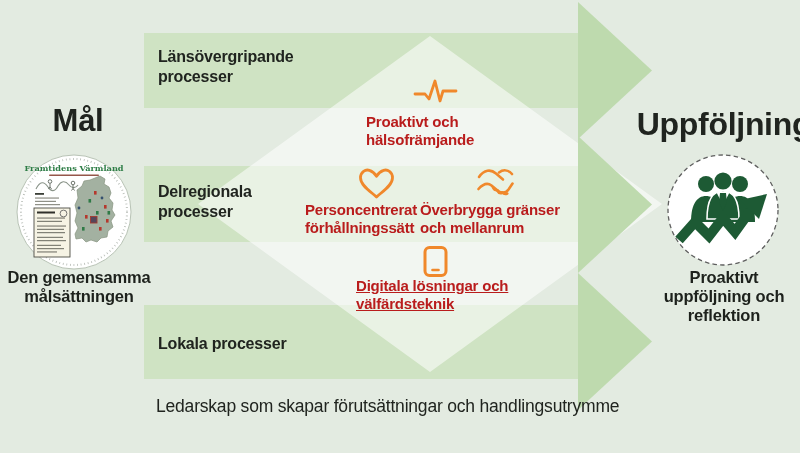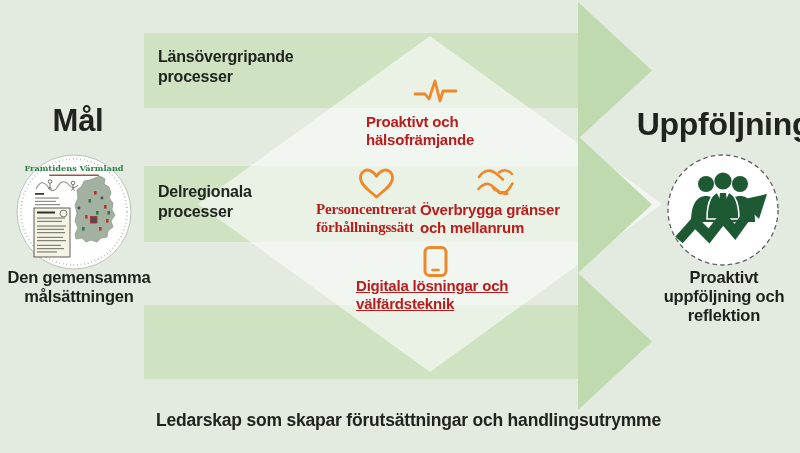--- a/index.html
+++ b/index.html
@@ -21,53 +21,54 @@
   
   .diamond{position:absolute;left:198px;top:36px;width:464px;height:336px;
            background:rgba(255,255,255,0.55);
            clip-path:polygon(50% 0,100% 50%,50% 100%,0 50%);z-index:2;}
 
   
   .value-icon{position:absolute;z-index:4;}
   .value-label{position:absolute;z-index:4;transform:translateX(-50%);text-align:left;
                font-weight:700;color:#b91c1c;font-size:15px;line-height:1.18;letter-spacing:-0.2px;}
   .vl-proaktivt{left:436px;top:113px;width:140px;}
-  .vl-person{left:376px;top:201px;width:120px;font-family:Liberation Serif, serif;}
+  .vl-person{left:365px;top:201px;width:120px;}
   .vl-overbrygga{left:495px;top:201px;width:150px;}
   .vl-digitala{left:436px;top:277px;width:160px;text-decoration:underline;}
 
   
   .figure{position:absolute;z-index:4;}
   .caption{position:absolute;z-index:4;transform:translateX(-50%);text-align:center;
            font-weight:700;color:#1d211c;font-size:16.5px;line-height:1.16;letter-spacing:-0.2px;}
   .caption.left{left:79px;top:268px;width:175px;}
   .caption.right{left:724px;top:268px;width:135px;}
 
   
-  .footer-text{position:absolute;left:156px;top:410px;z-index:4;font-weight:700;
+  .footer-text{position:absolute;left:156px;top:396px;z-index:4;font-weight:400;
                color:#20241f;font-size:17.5px;letter-spacing:-0.2px;white-space:nowrap;}
 </style>
 </head>
 <body>
 
 <div class="canvas">
 
   <div class="heading left">Mål</div>
   <div class="heading right">Uppföljning</div>
 
   <div class="arrow-body" style="top:33px;height:75px;"></div>
   <div class="arrow-head" style="top:2px;"></div>
   <div class="arrow-label" style="top:47px;">Länsövergripande processer</div>
 
   <div class="arrow-body" style="top:166px;height:76px;"></div>
   <div class="arrow-head" style="top:136px;"></div>
   <div class="arrow-label" style="top:182px;">Delregionala processer</div>
 
   <div class="arrow-body" style="top:305px;height:74px;"></div>
   <div class="arrow-head" style="top:273px;"></div>
+  <div class="arrow-label" style="top:334px;width:220px;">Lokala processer</div>
 
   <div class="diamond"></div>
 
   <svg class="value-icon" style="left:413px;top:78px;" width="45" height="27" viewBox="0 0 45 27">
     <path d="M2,16 H12 L16,21 L22,3 L27,23 L30,13 H43" fill="none" stroke="#f0882b" stroke-width="2.8" stroke-linecap="round" stroke-linejoin="round"></path>
   </svg>
   <div class="value-label vl-proaktivt">Proaktivt och hälsofrämjande</div>
 
   <svg class="value-icon" style="left:358px;top:168px;" width="37" height="32" viewBox="0 0 37 32">
     <path d="M18.5,29 C14,24.5 2.5,18 2.5,9.8 C2.5,3.8 7.6,1 11.5,2.4 C14.5,3.4 17,5.8 18.5,8.4 C20,5.8 22.5,3.4 25.5,2.4 C29.4,1 34.5,3.8 34.5,9.8 C34.5,18 23,24.5 18.5,29 Z" fill="none" stroke="#f0882b" stroke-width="2.8" stroke-linejoin="round"></path>

